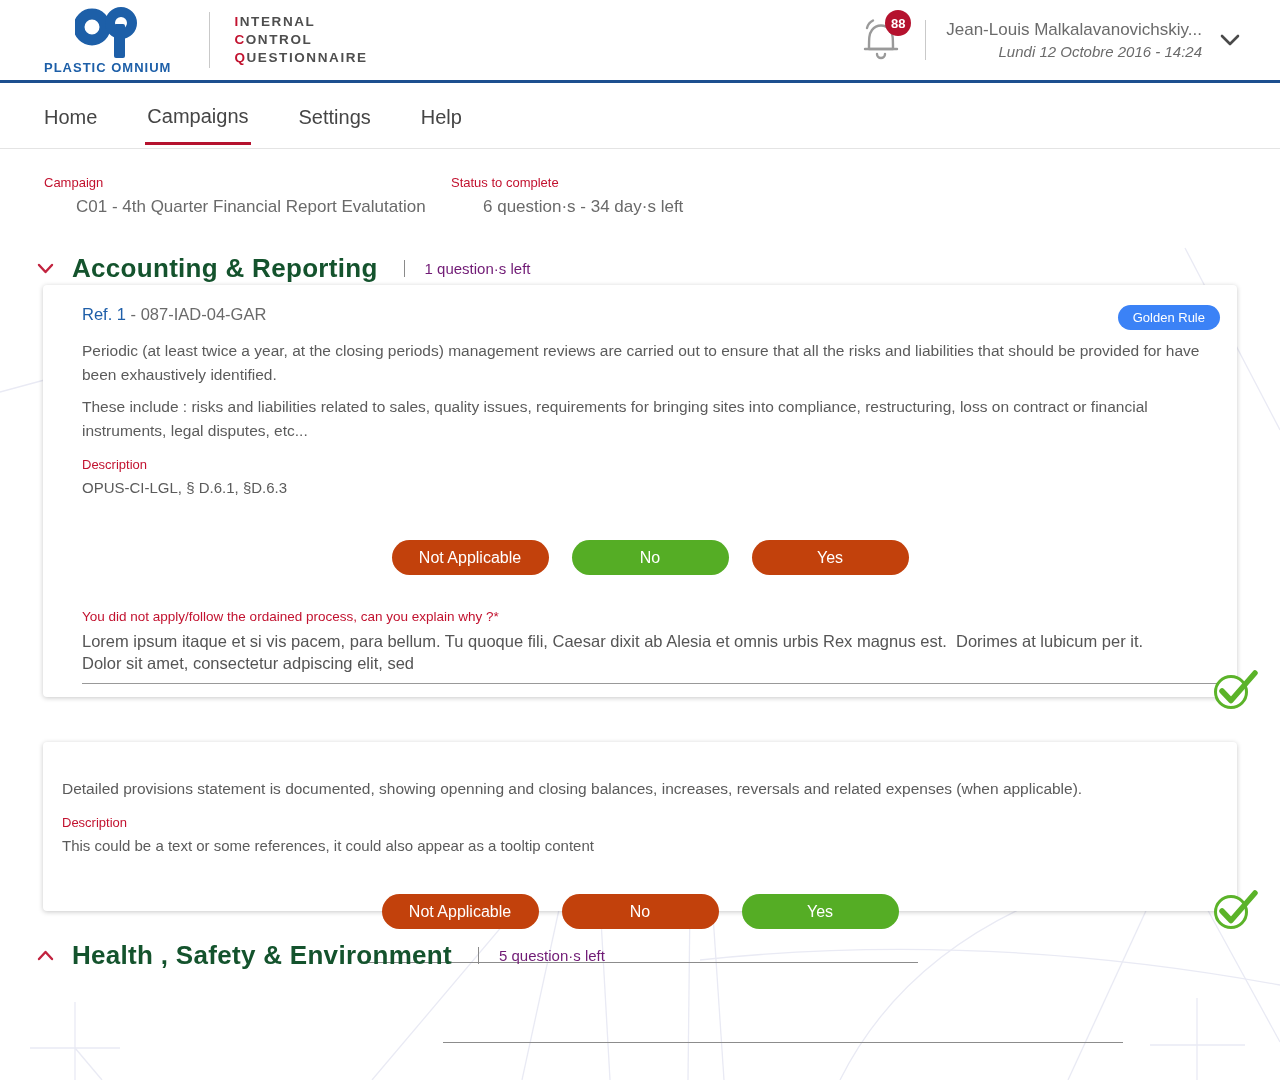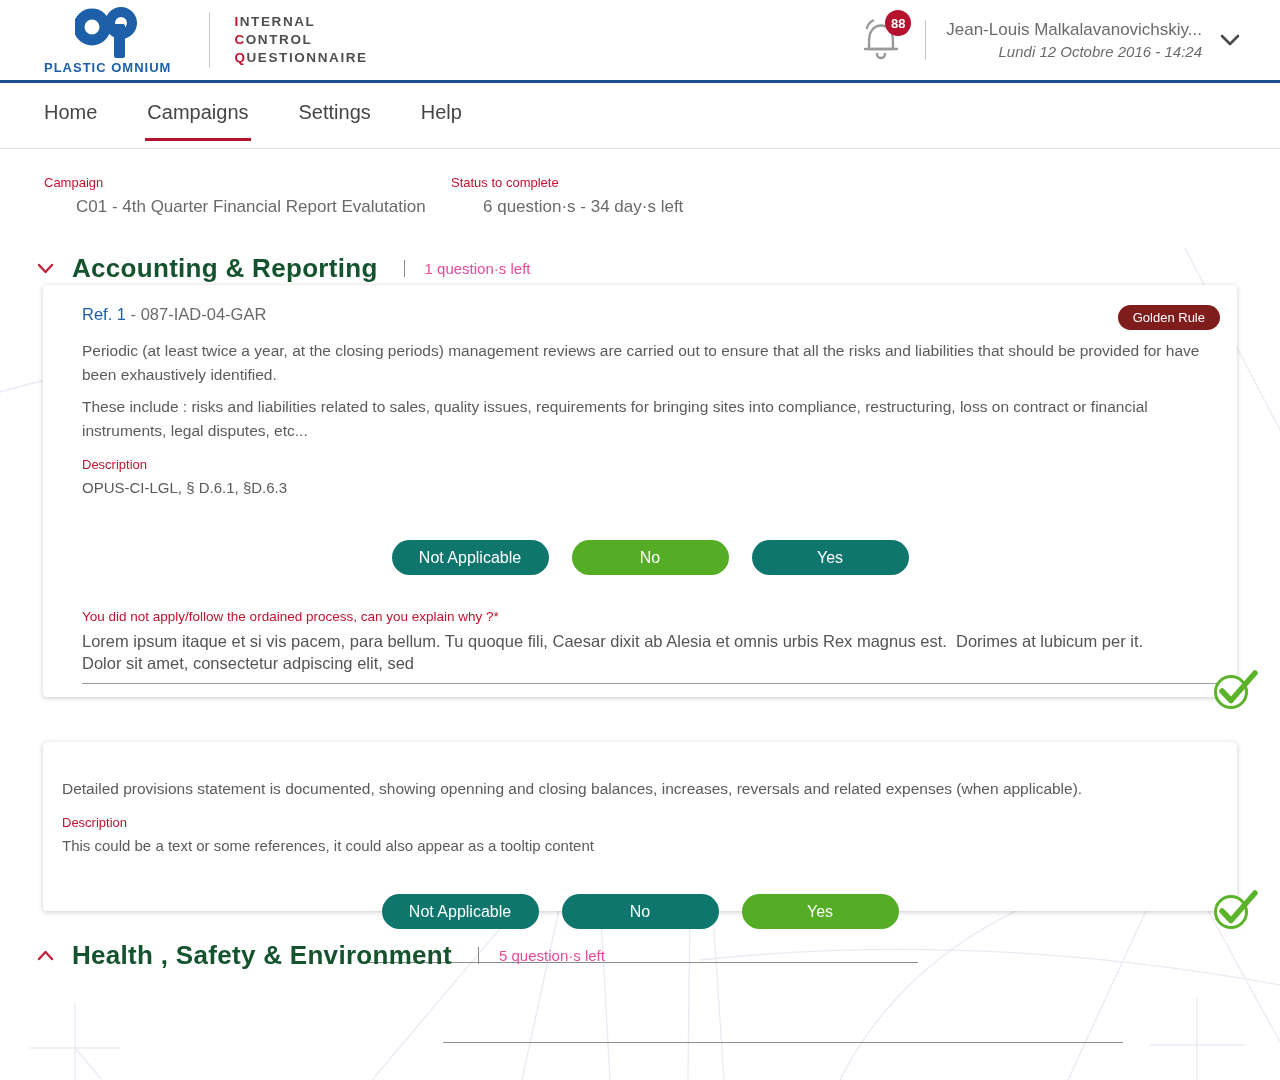--- a/index.html
+++ b/index.html
@@ -21,59 +21,59 @@
   .bell-wrap { position:relative; width:44px; height:48px; cursor:pointer; }
   .badge { position:absolute; top:-6px; right:-6px; min-width:26px; height:26px; background:#b5122e;
     color:#fff; border-radius:50%; font-size:13px; font-weight:bold; display:flex;
     align-items:center; justify-content:center; }
   .user-block { text-align:right; cursor:pointer; }
   .user-name { font-size:17px; color:#6b6b6b; }
   .user-date { font-size:15px; color:#6b6b6b; font-style:italic; margin-top:3px; }
   .user-chevron { margin-left:18px; cursor:pointer; }
 
   
-  .mainnav { height:66px; display:flex; align-items:flex-start; gap:46px; padding:0 0 0 42px;
+  .mainnav { height:66px; display:flex; align-items:center; gap:46px; padding:0 0 0 42px;
     border-bottom:1px solid #e4e4e4; }
   .nav-item { font-size:20px; color:#454545; text-decoration:none; padding:18px 2px 14px; cursor:pointer; }
   .nav-item.active { border-bottom:3px solid #b5122e; }
 
   
   .campaign-row { display:flex; margin:26px 0 0 44px; }
   .c-col1 { width:407px; }
   .field-label { font-size:13px; color:#c2122f; }
   .field-value { font-size:17px; color:#6a6a6a; margin-top:7px;margin-left:32px; }
 
   
   .section-head { display:flex; align-items:center; margin-left:37px; cursor:pointer; }
   .section-head .chev { margin-right:18px; }
   .section-title { font-size:26px; color:#14532d; letter-spacing:0.3px;font-weight:bold; }
   .section-pipe { width:1px; height:17px; background:#8a8a8a; margin:0 20px 0 26px; }
-  .section-count { font-size:15px; color:#ec4899; }
+  .section-count { font-size:15px; color:#701a75; }
   #section1 { margin-top:36px; }
   #section2 { position:absolute; left:0; top:940px; }
 
   
   .card { position:absolute; left:43px; width:1194px; background:#fff; border-radius:4px;
     box-shadow:0 1px 5px rgba(0,0,0,0.22); padding:20px 19px 0; }
   #card1 { top:285px; height:412px;padding-left:39px; }
   #card2 { top:742px; height:169px; }
   .ref-line { font-size:16.5px; }
   .ref-label { color:#1f5fa9; }
   .ref-code { color:#6a6a6a; }
-  .golden-badge { position:absolute; top:20px; right:17px; background:#7f1d1d; color:#fff;
+  .golden-badge { position:absolute; top:20px; right:17px; background:#3b82f6; color:#fff;
     font-size:13px; padding:5px 15px; border-radius:13px; }
   .q-text { font-size:15.5px; color:#5b5b5b; line-height:24px; margin-top:15px; }
   .q-text + .q-text { margin-top:8px; }
   .desc-label { font-size:13px; color:#c2122f; margin-top:14px; }
   .desc-value { font-size:15px; color:#5b5b5b; margin-top:7px; }
   .answers { display:flex; justify-content:center; gap:23px; }
   #card1 .answers { margin-top:44px; }
   #card2 .answers { position:absolute; left:0; right:0; bottom:-18px; }
   .ans { width:157px; height:35px; border:none; border-radius:18px; color:#fff; font-size:16px;
-    font-family:"Liberation Sans", sans-serif; background:#0f766e; cursor:pointer; }
+    font-family:"Liberation Sans", sans-serif; background:#c2410c; cursor:pointer; }
   .ans.selected { background:#55ad25; }
   .explain-label { font-size:13.5px; color:#c2122f; margin-top:34px; }
   .explain-input { font-size:16.5px; color:#555; line-height:22px; margin-top:6px;
     padding-bottom:9px; border-bottom:1px solid #999; white-space:pre-wrap; cursor:text; }
   .check-mark { position:absolute; z-index:2; }
   #check1 { left:1212px; top:666px; }
   #check2 { left:1212px; top:886px; }
 
   .hdivider { position:absolute; height:1px; background:#8c8c8c; }
   #divider1 { left:360px; top:962px; width:558px; }

